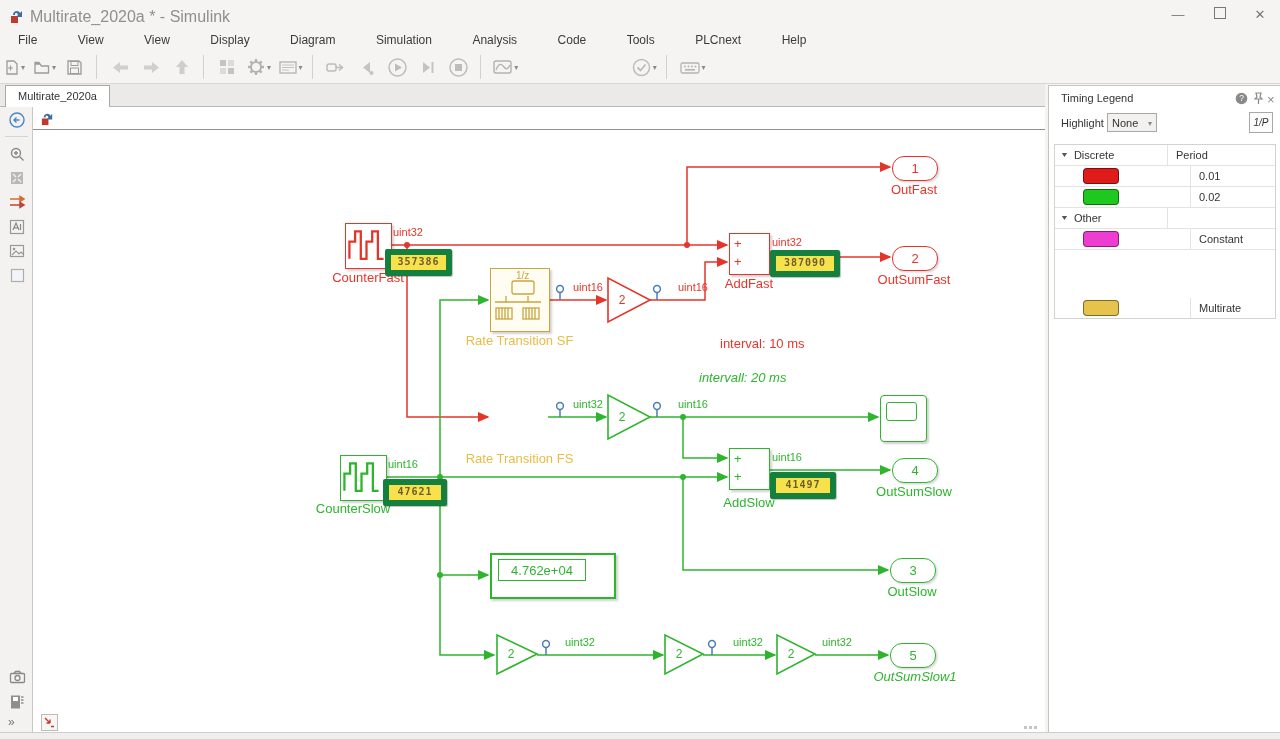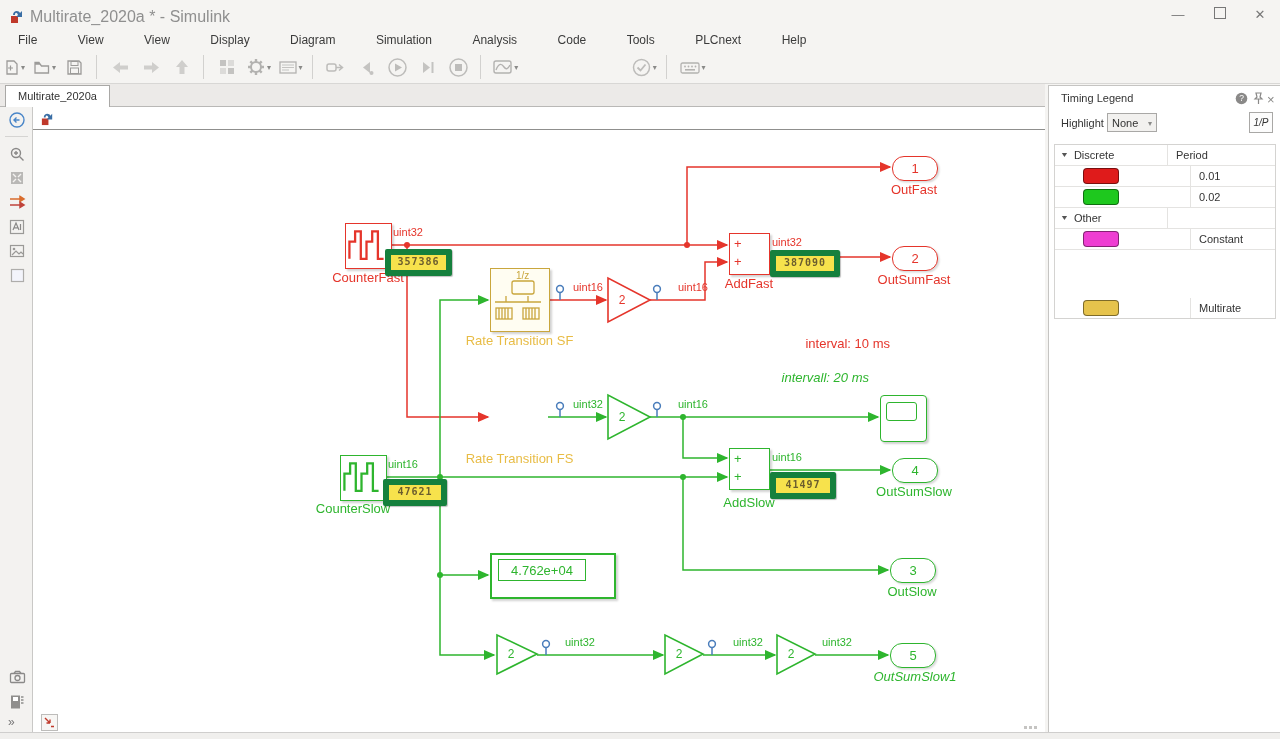--- a/index.html
+++ b/index.html
@@ -62,21 +62,21 @@
   .red-t{color:#e5352b;} .grn-t{color:#2eb52e;} .tan-t{color:#e8bc45;}
   .dtype{position:absolute;font-size:11px;}
   .badge{position:absolute;background:#f7e24c;border:6px solid #15803d;border-radius:2px;height:15px;
          font-family:"DejaVu Sans Mono",monospace;font-size:10px;font-weight:bold;color:#6b5d2e;
          text-align:center;line-height:13px;letter-spacing:1px;box-shadow:1px 1px 1px rgba(0,0,0,0.25);z-index:5;}
   .port{position:absolute;width:44px;height:23px;border-radius:12px;background:#fff;font-size:13px;
         display:flex;align-items:center;justify-content:center;box-shadow:1.5px 1.5px 2px rgba(0,0,0,0.15);}
   .sum-plus{position:absolute;font-size:13px;line-height:13px;}
   .gain-num{position:absolute;width:26px;text-align:center;font-size:12px;}
   .rt-tag{position:absolute;left:3px;top:1px;font-size:10px;color:#c9a63d;margin-left:22px;}
-  .anno{position:absolute;width:170px;text-align:right;font-size:13px;}
+  .anno{position:absolute;width:170px;text-align:left;font-size:13px;}
   #grip{left:986px;top:594px;width:22px;height:7px;display:flex;gap:2px;align-items:center;justify-content:center;}
   #grip i{width:3px;height:3px;background:#c5c4c2;display:block;}
   #statusbar{left:0;top:732px;width:1280px;height:7px;background:#f0efed;border-top:1px solid #cfcecd;}
 </style>
 </head>
 <body>
 
 <div id="app">
 
   <div class="abs" id="titlebar">

